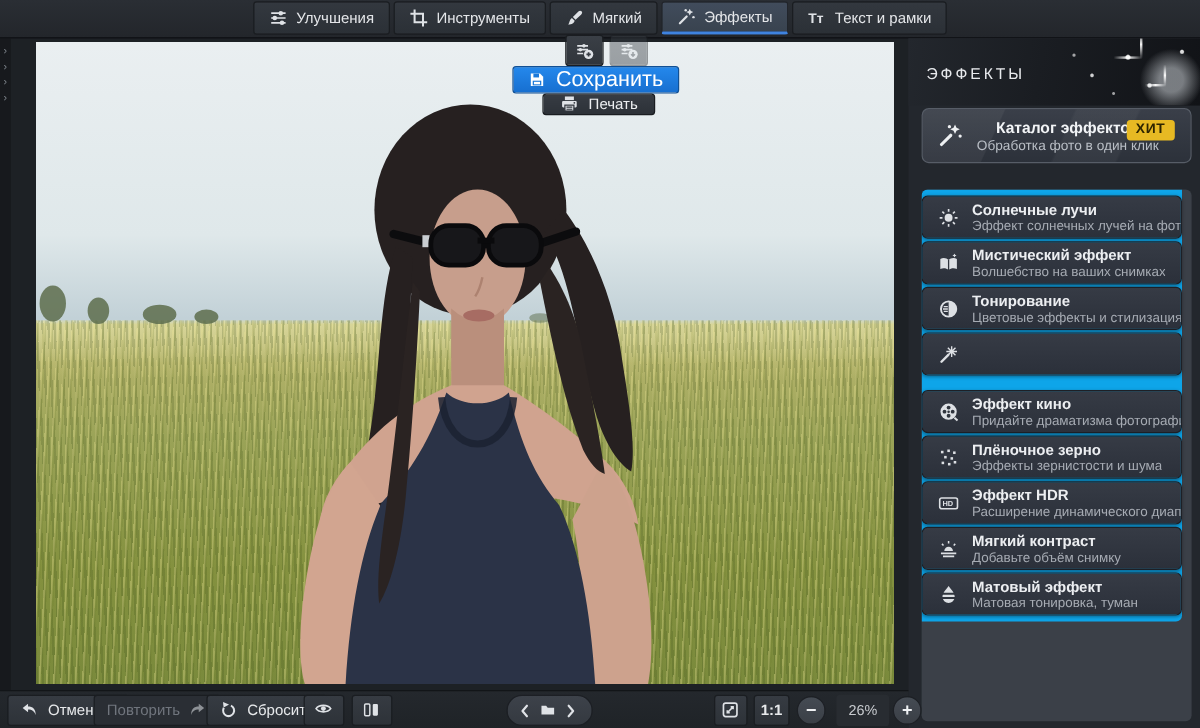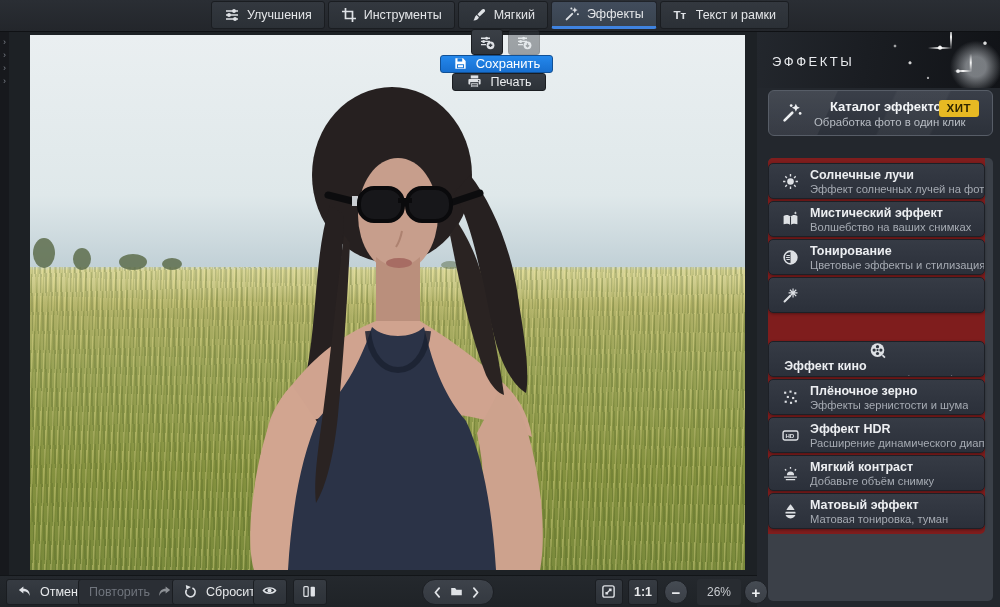--- a/index.html
+++ b/index.html
@@ -19,23 +19,23 @@
     border-bottom:3px solid #3f83e0; }
   .t-icon { width:16px; height:16px; color:#dfe2e6; flex:0 0 16px; }
   .t-icon svg { width:16px; height:16px; display:block; }
   .preset-btns { display:flex; gap:5px; margin-left:10px; }
   .icon-btn-sm { width:32px; height:26px; background:linear-gradient(#3a3f46,#30353b);
     border:1px solid #1a1d21; border-radius:3px; display:flex; align-items:center; justify-content:center;
     color:#d6dade; cursor:pointer; }
   .icon-btn-sm svg { width:16px; height:16px; }
   .icon-btn-sm.disabled { opacity:.42; }
   .topbar-spacer { flex:1; }
-  .save-btn { display:flex; gap:7px; height:26px; padding:0 12px;
+  .save-btn { display:flex; align-items:center; gap:7px; height:26px; padding:0 12px;
     background:linear-gradient(#2488ec,#176fd0); border:1px solid #115095; border-radius:3px;
-    color:#fff; font-size:13px; cursor:pointer; margin-right:7px; }
+    color:#fff; font-size:18px; cursor:pointer; margin-right:7px; }
   .print-btn { display:flex; align-items:center; gap:8px; height:26px; padding:0 14px;
     background:linear-gradient(#373c43,#2d3238); border:1px solid #1a1d21; border-radius:3px;
     color:#eceef0; font-size:12.5px; cursor:pointer; margin-right:2px; }
   .save-btn svg,.print-btn svg { width:15px; height:15px; }
 
   
   .left-rail { position:absolute; left:0; top:32px; width:9px; height:543px; background:#17191d;
     display:flex; flex-direction:column; align-items:center; padding-top:4px; z-index:4; }
   .rail-chevron { color:#7c828a; font-size:9px; line-height:13px; cursor:pointer; }
 
@@ -75,27 +75,27 @@
   .cat-icon { width:22px; height:22px; color:#eef0f2; margin:0 11px 0 12px; }
   .cat-icon svg { width:22px; height:22px; }
   .cat-text { display:flex; flex-direction:column; gap:2px;align-items:center; }
   .cat-title { color:#f2f4f6; font-size:13px; font-weight:bold; }
   .cat-sub { color:#b9bec5; font-size:11.4px; }
   .hit-badge { position:absolute; right:13px; top:9px; background:#e7b923; color:#2e2500;
     font-size:11.5px; font-weight:bold; padding:2px 8px 3px; border-radius:3px; letter-spacing:.5px; }
 
   .panel-area { position:absolute; left:11px; top:126px; width:225px; bottom:6px;
     background:#3b4048; border-radius:5px; overflow:hidden; }
-  .effects-list { position:absolute; left:0; top:0; width:217px; background:#7f1d1d;
+  .effects-list { position:absolute; left:0; top:0; width:217px; background:#0ea5e9;
     padding:5px 0 3px; border-radius:0 0 5px 0; }
   .fx-card { position:relative; width:217px; height:36px; margin-bottom:2px;
     background:linear-gradient(#363b45,#2b303a); border:1px solid #1d2026; border-radius:5px;
     display:flex; align-items:center; cursor:pointer;
     box-shadow:0 1px 3px rgba(0,0,0,.35); }
-  .fx-card.group-gap { margin-top:28px;flex-direction:column; }
+  .fx-card.group-gap { margin-top:12px; }
   .fx-icon { width:17px; height:17px; color:#dde0e4; margin:0 11px 0 13px; flex:0 0 17px; }
   .fx-icon svg { width:17px; height:17px; display:block; }
   .fx-text { display:flex; flex-direction:column; gap:1px; overflow:hidden; white-space:nowrap; }
   .fx-title { color:#eceef1; font-size:12.5px; font-weight:bold; }
   .fx-sub { color:#a6abb3; font-size:11.2px; }
 
   
   .bottombar { position:absolute; left:0; top:575px; width:757px; height:32px;
     background:linear-gradient(#24282d,#1f2327); border-top:1px solid #121518; z-index:5; }
   .bb-btn { position:absolute; top:3px; height:26px; background:linear-gradient(#363b42,#2d3238);

